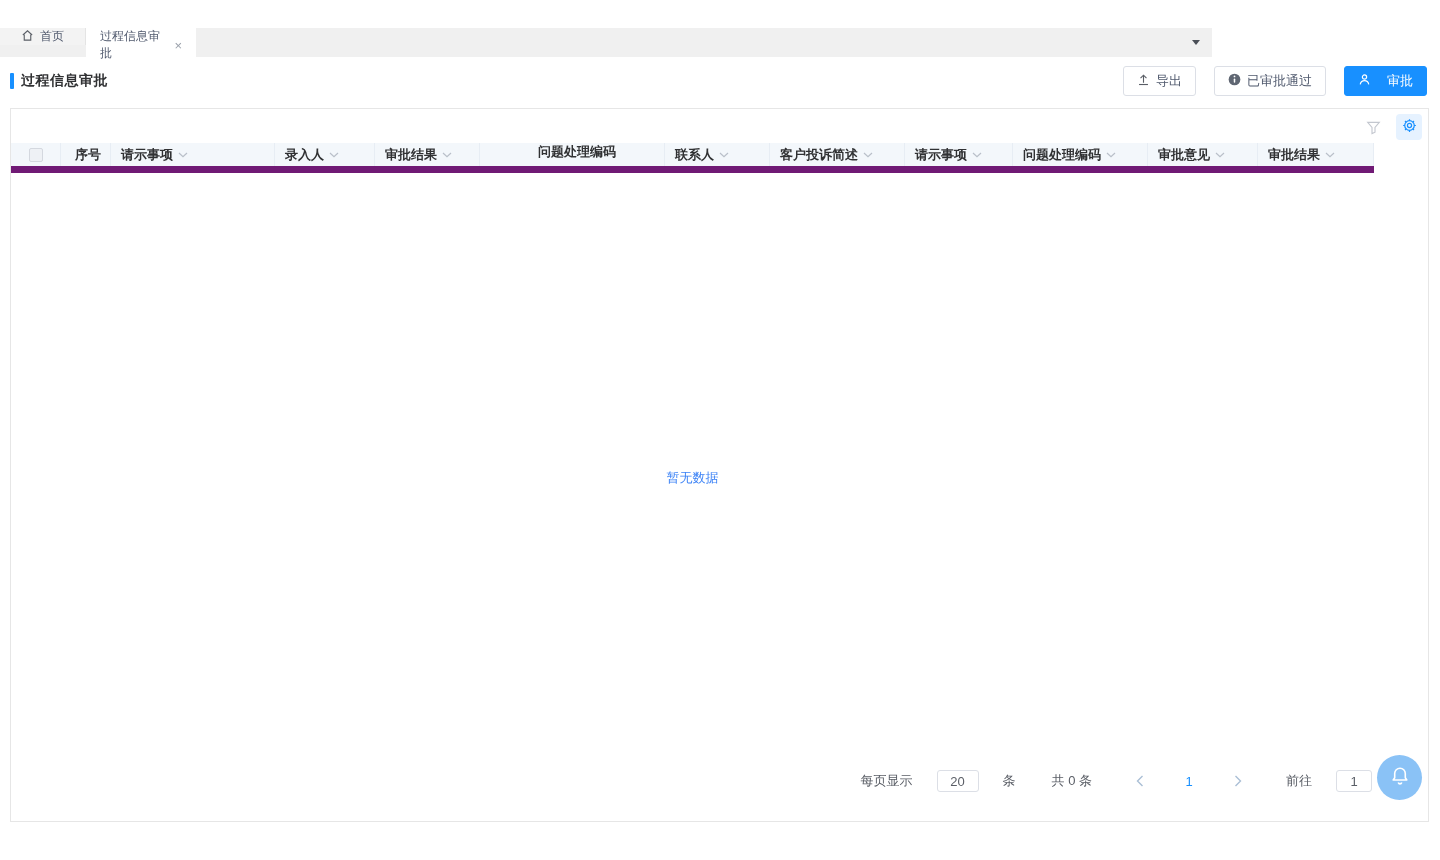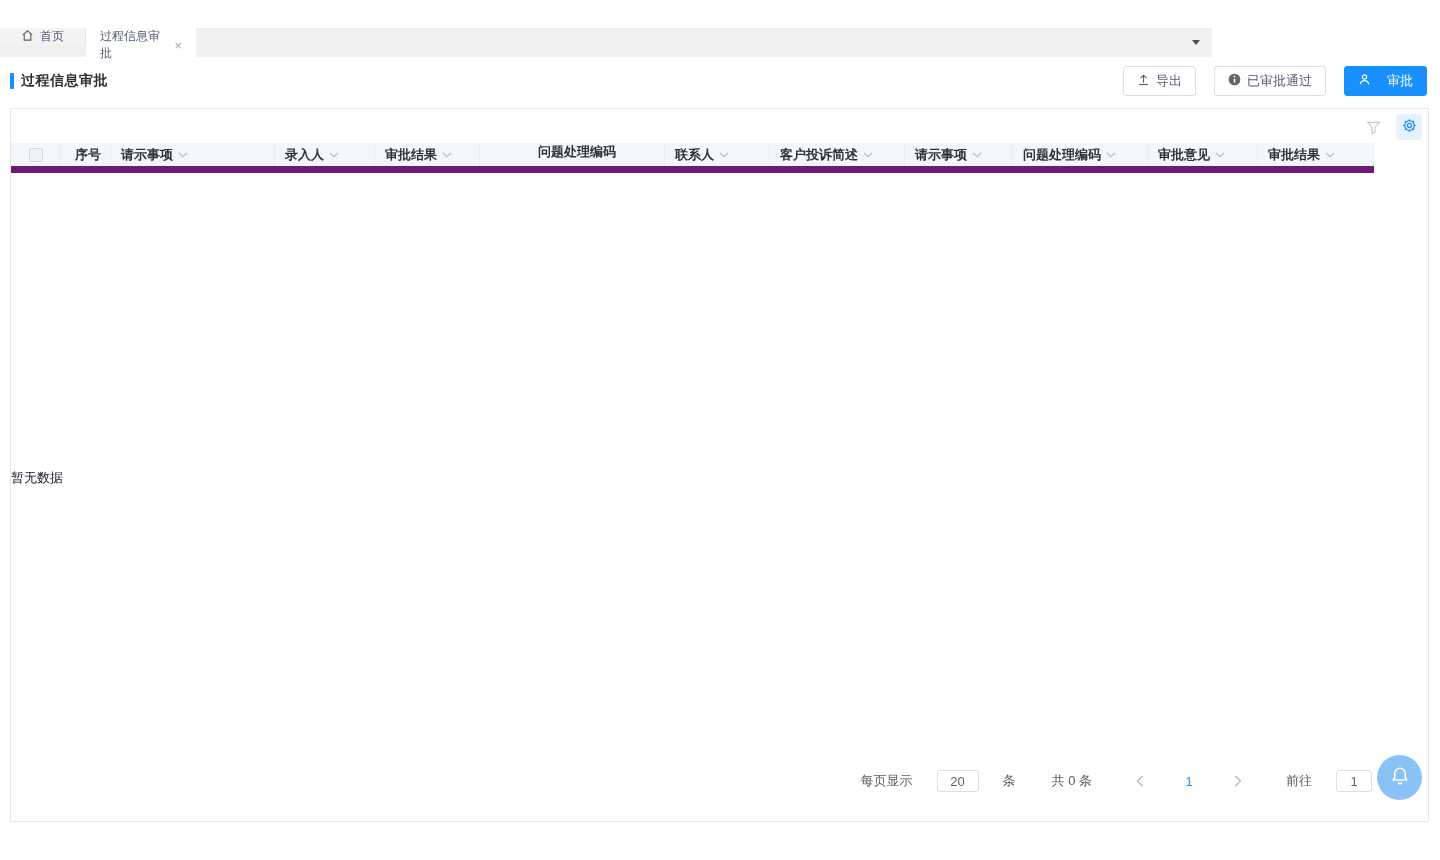--- a/index.html
+++ b/index.html
@@ -45,22 +45,22 @@
     white-space:nowrap; overflow:hidden; cursor:pointer; }
   .th.center { justify-content:center; padding-left:0; }
   .w-check{width:50px;} .w0{width:50px; padding-left:14px;} .w1{width:164px;}
   .w2{width:100px;} .w3{width:105px;} .w4{width:185px;flex-direction:column;} .w5{width:105px;}
   .w6{width:135px;} .w7{width:108px;} .w8{width:135px;} .w9{width:110px;}
   .w10{width:116px; border-right:1px solid #e7edf4;}
   .chk { width:14px; height:14px; background:#eef1f5; border:1px solid #d4d8df;
     border-radius:2px; }
   .chev { flex:0 0 auto; }
 
-  .empty { position:absolute; top:360px; left:0; width:1363px; 
-    font-size:13px; color:#0f172a; }
+  .empty { position:absolute; top:360px; left:0; width:1363px; text-align:center;
+    font-size:13px; color:#3b82f6; }
 
   
   .pager { position:absolute; bottom:26px; right:19px; height:28px; display:flex;
     align-items:center; gap:24px; font-size:13px; color:#5a5e66; }
   .num-input { width:42px; height:22px; border:1px solid #dcdfe6; border-radius:3px;
     text-align:center; font-size:13px; color:#5a5e66; outline:none;
     font-family:"Liberation Sans","DejaVu Sans",sans-serif; }
   .num-input.small { width:36px; }
   .pg-arrow { width:24px; height:26px; display:flex; align-items:center;
     justify-content:center; cursor:pointer; }

